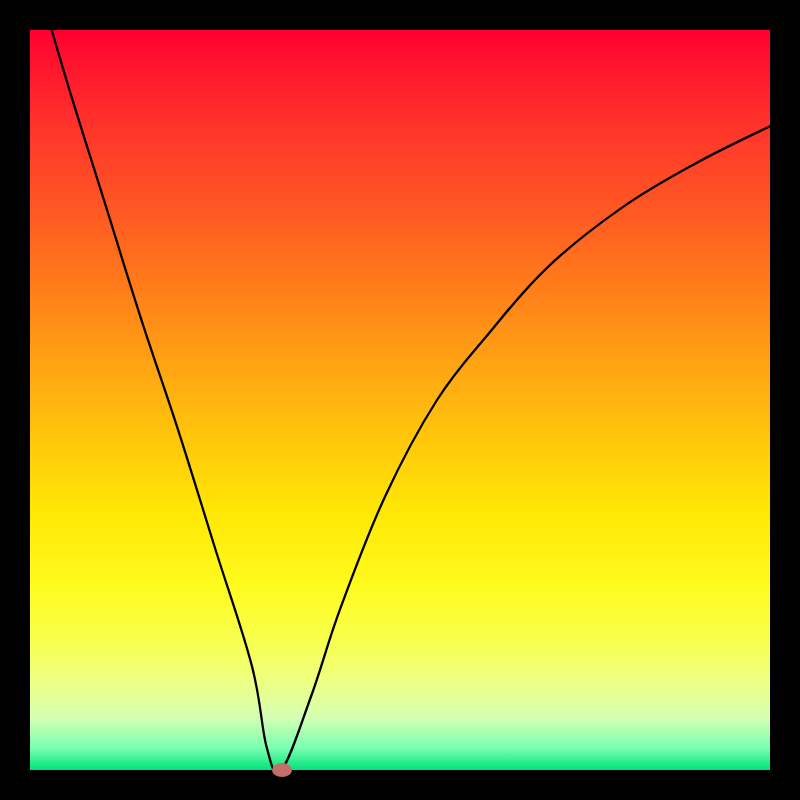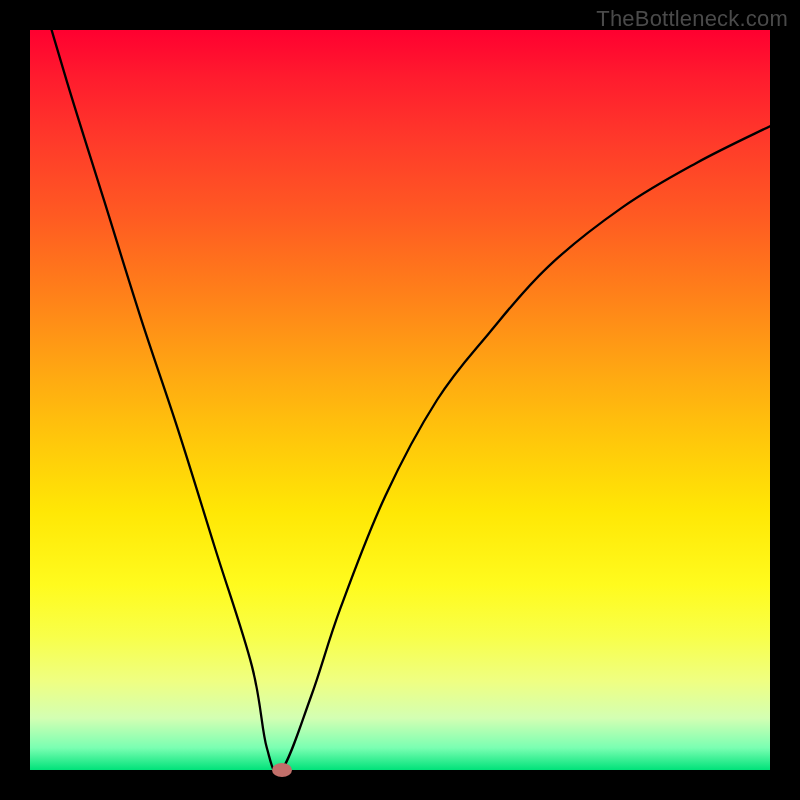--- a/index.html
+++ b/index.html
@@ -60,14 +60,13 @@
 </head>
 <body>
 
 <div class="frame">
   <div class="plot">
     <svg class="curve" viewBox="0 0 740 740" preserveAspectRatio="none">
       <path id="curve-path" fill="none" stroke="#000" stroke-width="2.3" stroke-linejoin="round" stroke-linecap="round" d="M 0,-74.00000000000011 C 6.66,-51.3560000000001 23.68,7.8439999999999515 37,51.799999999999955 C 50.32,95.75599999999996 60.68,127.57599999999992 74,170.19999999999993 C 87.32,212.82399999999996 97.68,247.30800000000002 111,288.6 C 124.32,329.89200000000005 134.68,358.308 148,399.59999999999997 C 161.32,440.89199999999994 171.68,475.376 185,518 C 198.32,560.624 212.676,600.436 222,636.4 C 231.324,672.3639999999999 231.472,699.1519999999999 236.8,717.8 C 242.12800000000001,736.448 243.60800000000003,749.324 251.60000000000002,740 C 259.59200000000004,730.676 270.544,695.304 281.2,666 C 291.856,636.696 297.48,613.164 310.8,577.2 C 324.12,541.2360000000001 337.88399999999996,503.496 355.2,466.2 C 372.516,428.904 388.35200000000003,399.304 407.00000000000006,370 C 425.6480000000001,340.696 438.82000000000005,327.37600000000003 458.8,303.40000000000003 C 478.78,279.42400000000004 494.024,259.44399999999996 518,236.79999999999995 C 541.976,214.15599999999995 565.36,196.248 592,177.60000000000002 C 618.64,158.95200000000006 639.36,147.85200000000003 666,133.20000000000005 C 692.64,118.54800000000004 726.68,102.86000000000004 740,96.20000000000005"></path>
     </svg>
     <div id="min-marker" class="marker" style="left: 251.6px; top: 740px;"></div>
   </div>
-  <div class="watermark">TheBottleneck.com</div>
 </div>
 
 </body></html>

